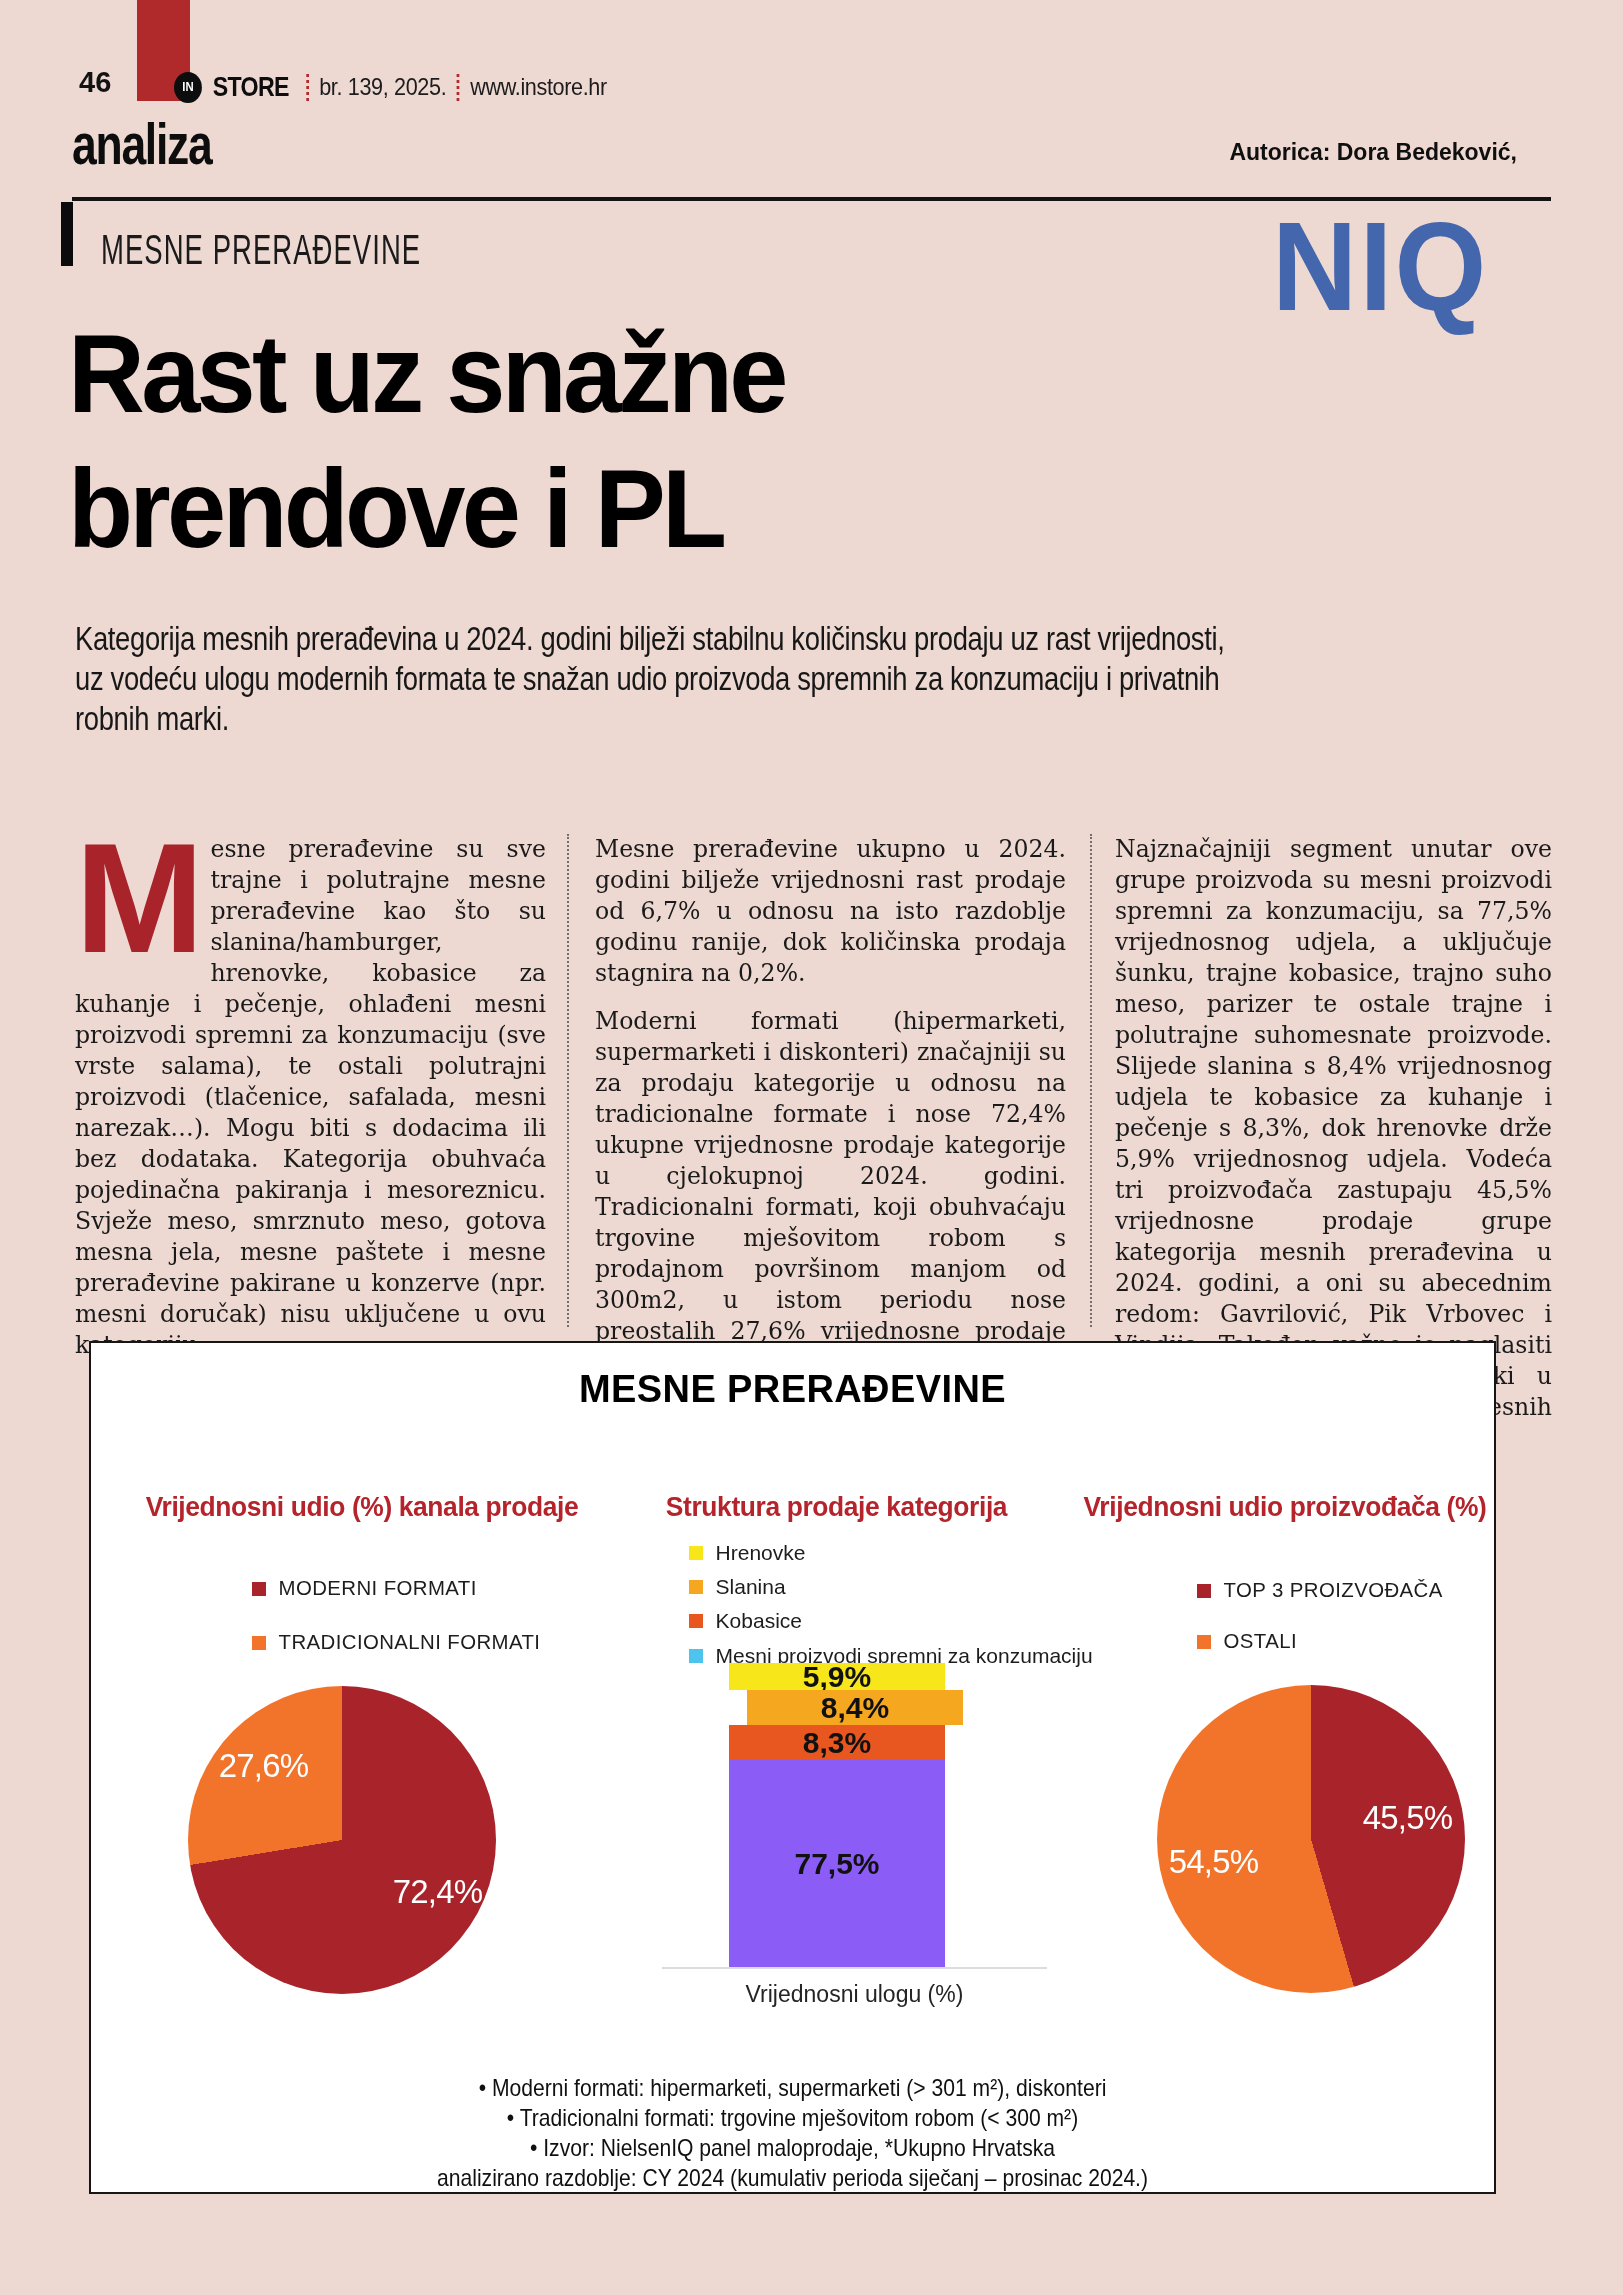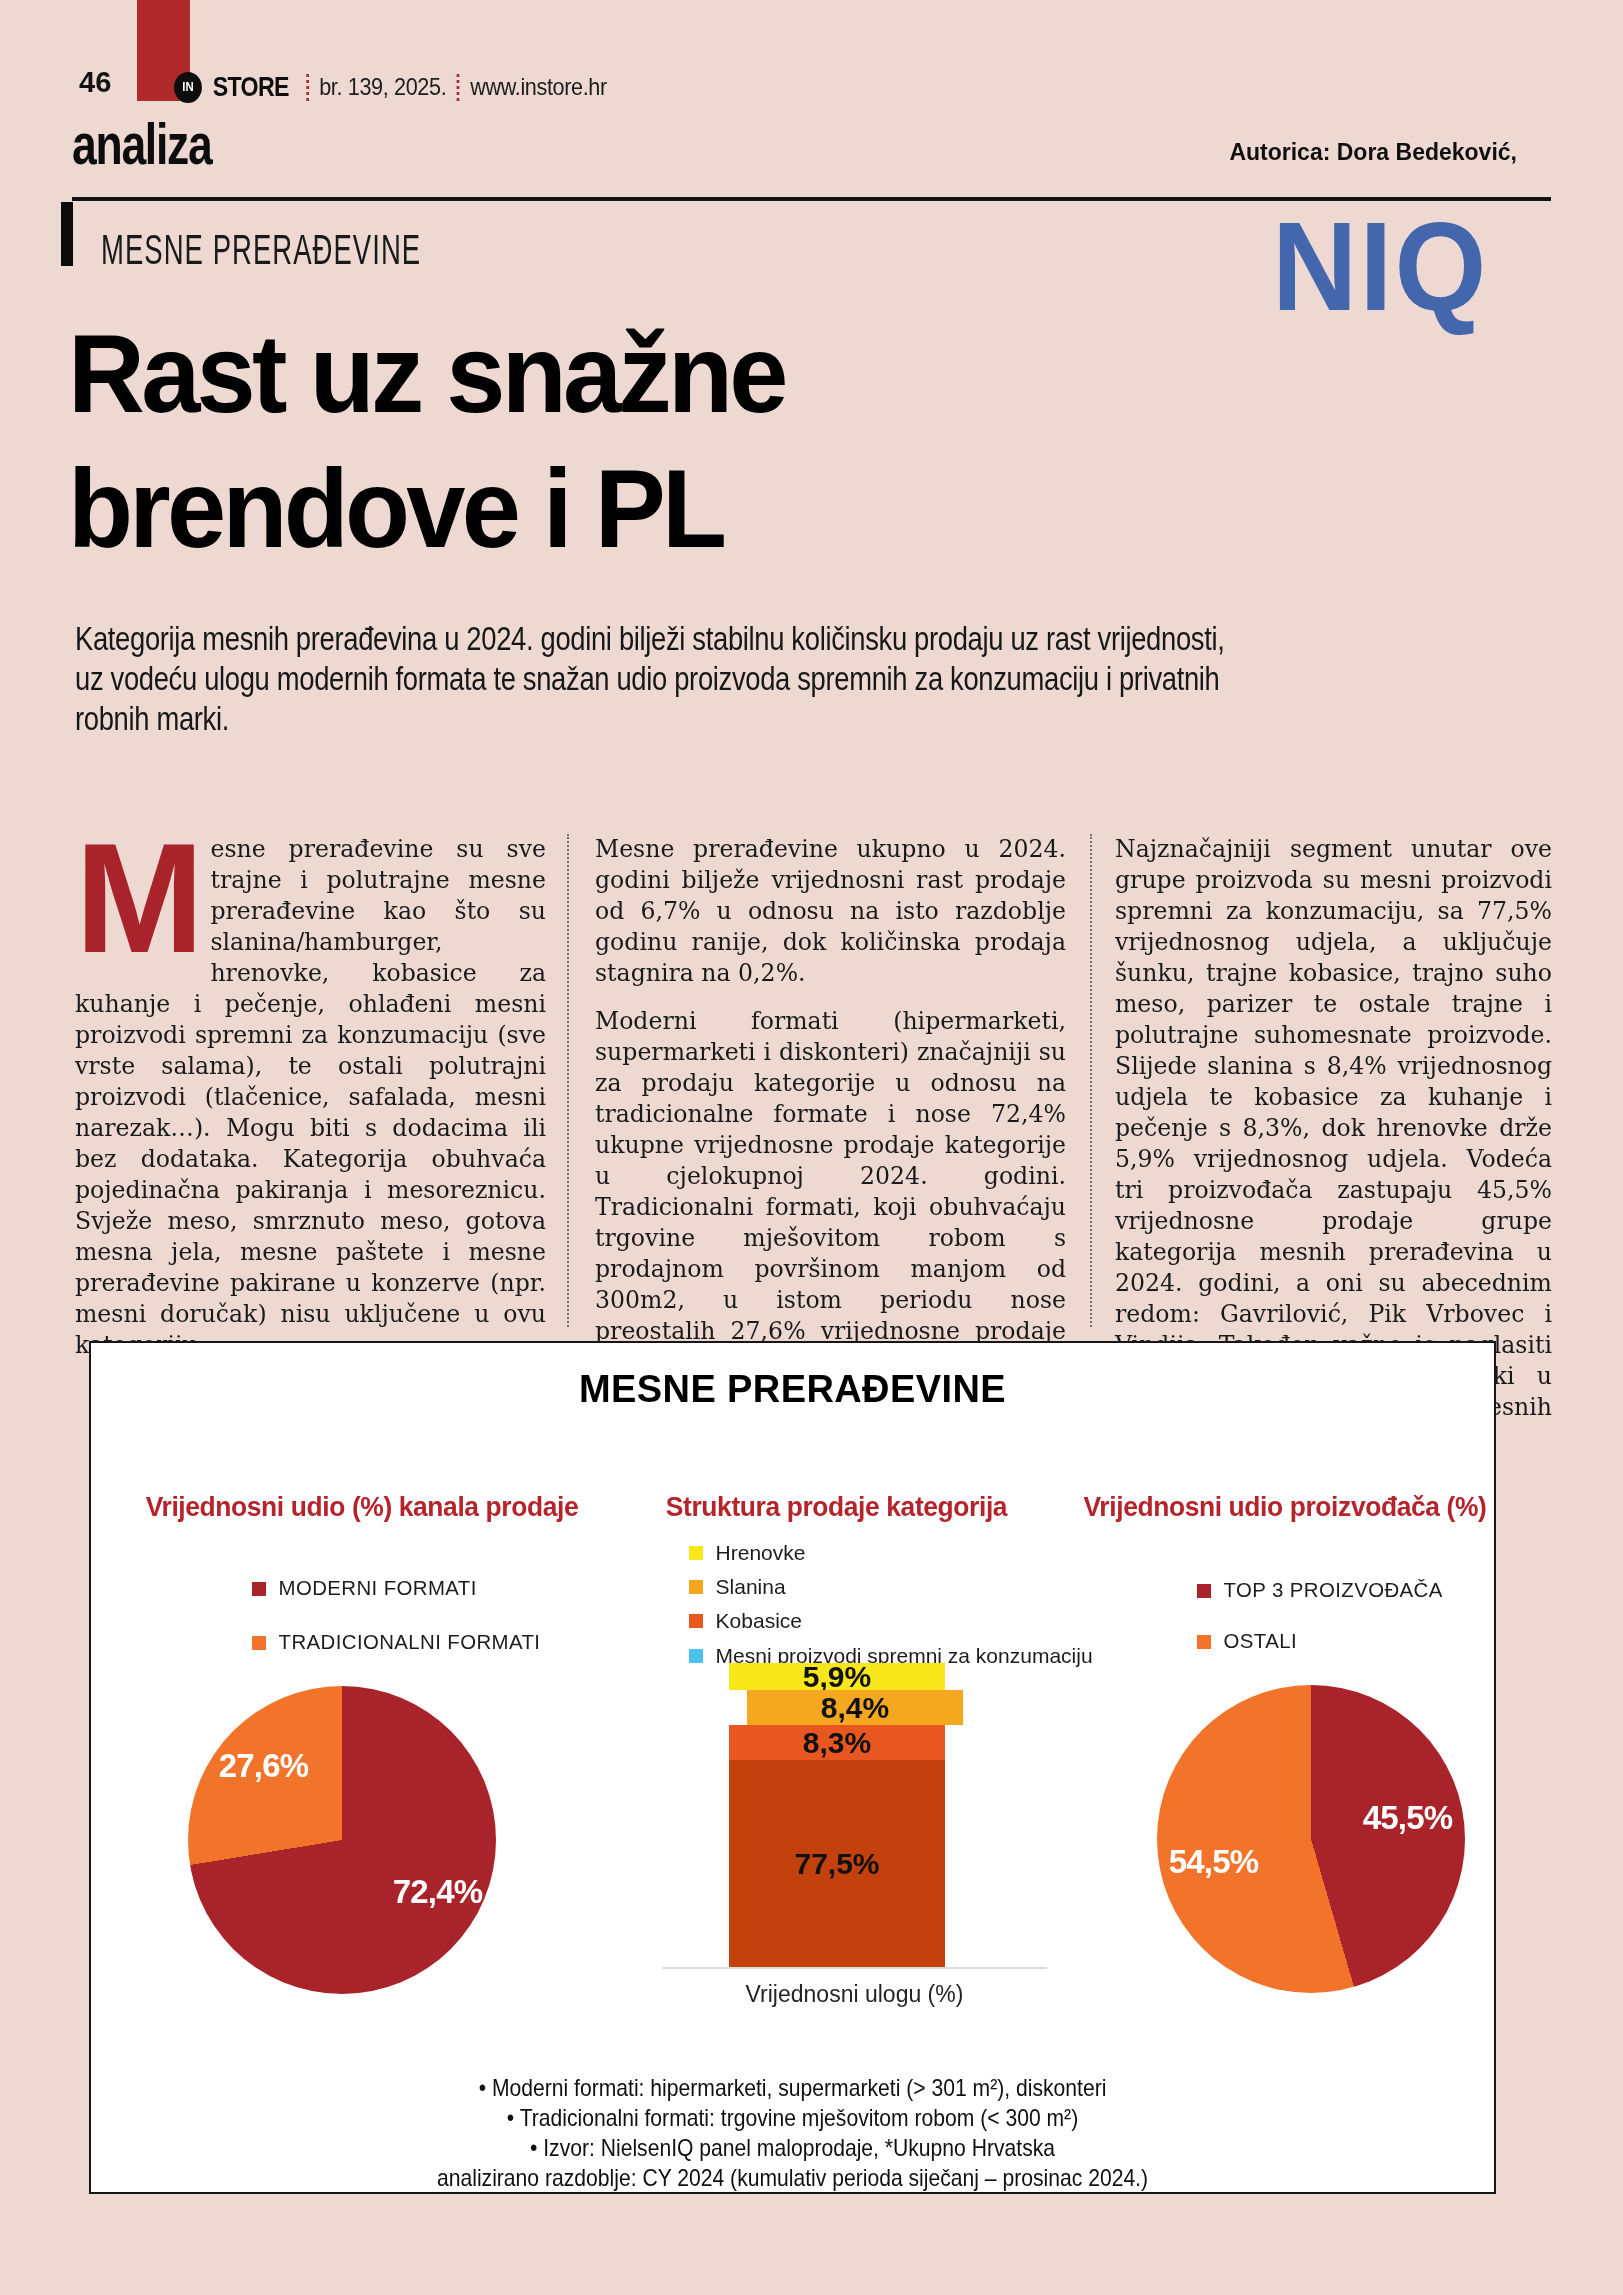--- a/index.html
+++ b/index.html
@@ -55,21 +55,21 @@
   .chip{width:14px;height:14px;flex:none;}
   .legtxt{font-size:20.4px;color:#1d1d1d;letter-spacing:0.4px;white-space:nowrap;}
   #legA{left:161px;top:234px;gap:31px;}
   #legB{left:598px;top:198px;gap:10.2px;}
   #legB .legtxt{font-size:21px;letter-spacing:0;}
   #legC{left:1106px;top:236px;gap:28px;}
 
   .pie{width:308px;height:308px;border-radius:50%;}
   #pieA{left:97px;top:343px;}
   #pieC{left:1066px;top:342px;}
-  .pielbl{width:141px;text-align:center;font-size:33px;font-weight:bold;color:#ffffff;letter-spacing:-0.8px;}
+  .pielbl{width:141px;text-align:center;font-size:33px;font-weight:normal;color:#ffffff;letter-spacing:-0.8px;}
   #lblA1{left:102px;top:404px;}
   #lblA2{left:276px;top:530px;}
   #lblC1{left:1246px;top:456px;}
   #lblC2{left:1052px;top:500px;}
 
   #barwrap{left:638px;top:320px;width:216px;display:flex;flex-direction:column;}
   .seg{width:100%;text-align:center;font-size:30px;font-weight:bold;color:#111;}
   #seg0{height:27px;line-height:27px;}
   #seg1{height:35px;line-height:35px;margin-left:18px;}
   #seg2{height:35px;line-height:35px;}
@@ -173,21 +173,21 @@
     </div>
 
     <div class="abs pie" id="pieA" style="background: conic-gradient(rgb(168, 35, 42) 0deg, rgb(168, 35, 42) 260.64deg, rgb(242, 116, 43) 260.64deg, rgb(242, 116, 43) 360deg);"></div>
     <div class="abs pielbl" id="lblA1">27,6%</div>
     <div class="abs pielbl" id="lblA2">72,4%</div>
 
     <div class="abs" id="barwrap">
       <div class="seg" id="seg0" style="background: rgb(247, 231, 26);">5,9%</div>
       <div class="seg" id="seg1" style="background: rgb(245, 168, 31);">8,4%</div>
       <div class="seg" id="seg2" style="background: rgb(232, 87, 31);">8,3%</div>
-      <div class="seg" id="seg3" style="background: #c2410c;">77,5%</div>
+      <div class="seg" id="seg3" style="background: #8b5cf6;">77,5%</div>
     </div>
     <div class="abs" id="axis"></div>
     <div class="abs" id="xlabel">Vrijednosni ulogu (%)</div>
 
     <div class="abs pie" id="pieC" style="background: conic-gradient(rgb(168, 35, 42) 0deg, rgb(168, 35, 42) 163.8deg, rgb(242, 116, 43) 163.8deg, rgb(242, 116, 43) 360deg);"></div>
     <div class="abs pielbl" id="lblC1">45,5%</div>
     <div class="abs pielbl" id="lblC2">54,5%</div>
 
     <div class="abs" id="footnotes">
       <div>•    Moderni formati: hipermarketi, supermarketi (&gt; 301 m²), diskonteri</div>

